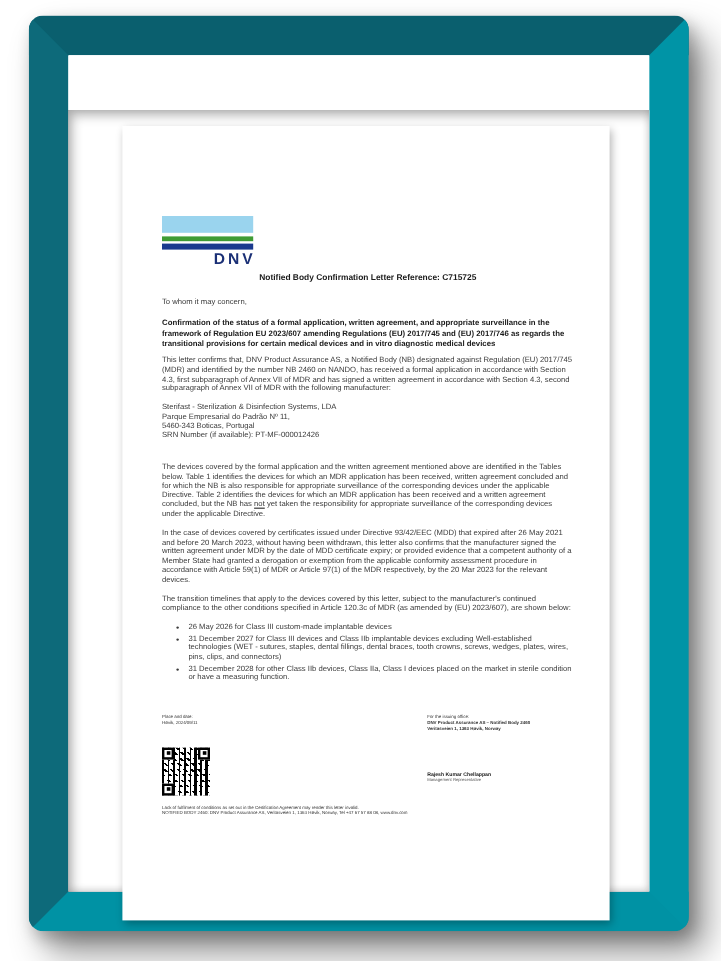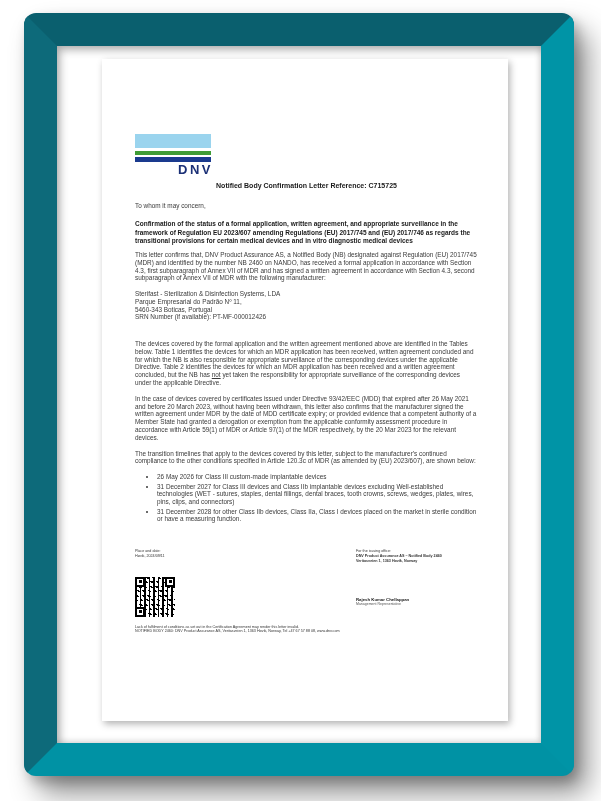--- a/index.html
+++ b/index.html
@@ -16,20 +16,21 @@
     border-left-color:#0d6a7a;
     border-right-color:#0094a6;
     border-bottom-color:#0092a4;
     border-radius:12px;
     background:#ffffff;
     box-shadow:14px 18px 28px rgba(0,0,0,0.42), 4px 6px 12px rgba(0,0,0,0.22);
   }
   .mat{
     position:absolute;inset:0;background:#ffffff;
     box-shadow:inset 3px 4px 9px rgba(0,0,0,0.30), inset -1px -2px 6px rgba(0,0,0,0.12);
+    margin-top:46px;
   }
   
   .paper{
     position:absolute;left:45px;top:13px;width:406px;height:662px;
     background:#ffffff;
     box-shadow:2px 3px 7px rgba(0,0,0,0.30);
     box-sizing:border-box;
     padding:75px 30px 0 33px;
     color:#3a3a3a;
   }

